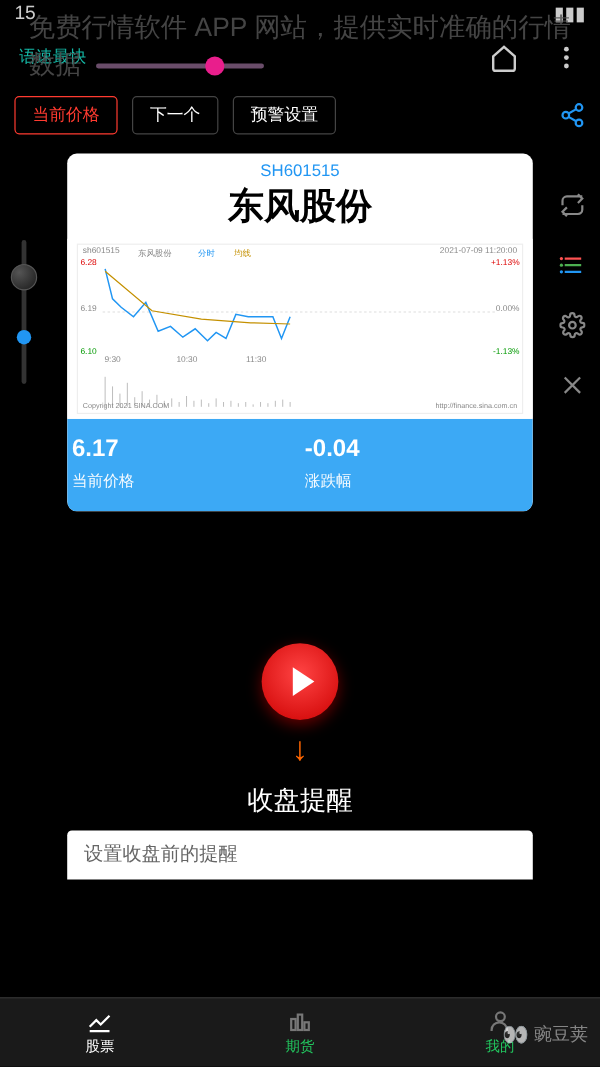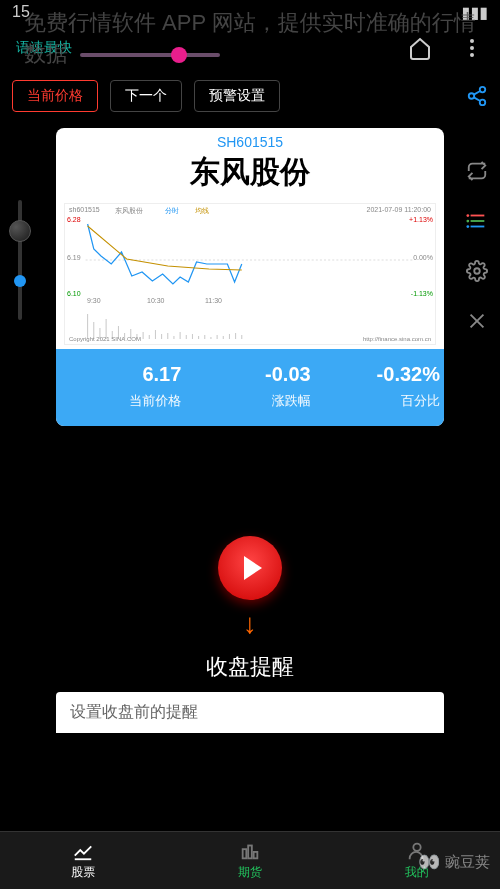--- a/index.html
+++ b/index.html
@@ -33,21 +33,21 @@
 
 .card { margin: 8px 56px 0 56px; background: #fff; border-radius: 8px; overflow: hidden; color: #000; }
 .card-ticker { text-align: center; font-size: 14px; color: #2196f3; padding: 6px 0 0 0; font-weight: 500; }
 .card-name { text-align: center; font-size: 30px; font-weight: 700; padding: 2px 0 6px 0; }
 .chart-area { height: 150px; background: #fff; position: relative; padding: 4px 8px; }
 .chart-inner { width: 100%; height: 100%; border: 1px solid #eee; position: relative; }
 .chart-label { position: absolute; font-size: 7px; color: #888; }
 
 
 .stats-row { display: flex; background: #3ca9f5; }
-.stat { flex: 1; text-align: right; padding: 14px 4px 16px 4px; color: #fff; }
+.stat { flex: 1; text-align: left; padding: 14px 4px 16px 4px; color: #fff; }
 .stat-value { font-size: 20px; font-weight: 600; }
 .stat-label { font-size: 13px; margin-top: 6px; opacity: 0.95; }
 
 
 .left-slider { position: absolute; left: 18px; top: 200px; width: 4px; height: 120px; background: #333; border-radius: 2px; }
 .left-slider-thumb { position: absolute; left: -9px; top: 20px; width: 22px; height: 22px; border-radius: 50%; background: radial-gradient(circle at 30% 30%, #555, #1a1a1a); border: 1px solid #555; }
 .left-slider-dot { position: absolute; left: -4px; top: 75px; width: 12px; height: 12px; border-radius: 50%; background: #2196f3; }
 
 
 .play-section { text-align: center; margin-top: 110px; }
@@ -197,26 +197,22 @@
       <span class="chart-label" style="bottom:2px;left:4px;font-size:6px">Copyright 2021 SINA.COM</span>
       <span class="chart-label" style="bottom:2px;right:4px;font-size:6px">http://finance.sina.com.cn</span>
     </div>
   </div>
   <div class="stats-row">
     <div class="stat">
       <div class="stat-value">6.17</div>
       <div class="stat-label">当前价格</div>
     </div>
     <div class="stat">
-      <div class="stat-value">-0.03</div>
+      <div class="stat-value">-0.04</div>
       <div class="stat-label">涨跌幅</div>
-    </div>
-    <div class="stat">
-      <div class="stat-value">-0.32%</div>
-      <div class="stat-label">百分比</div>
     </div>
   </div>
 </div>
 
 <div class="play-section">
   <div class="play-btn">
     <div class="play-triangle"></div>
   </div>
   <div class="arrow-down">↓</div>
   <div class="closing-title">收盘提醒</div>

